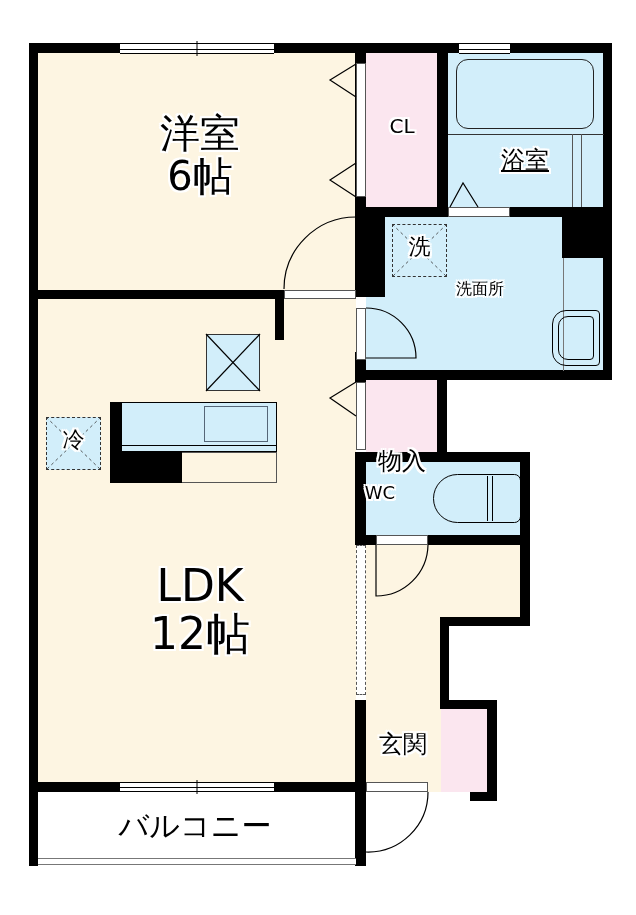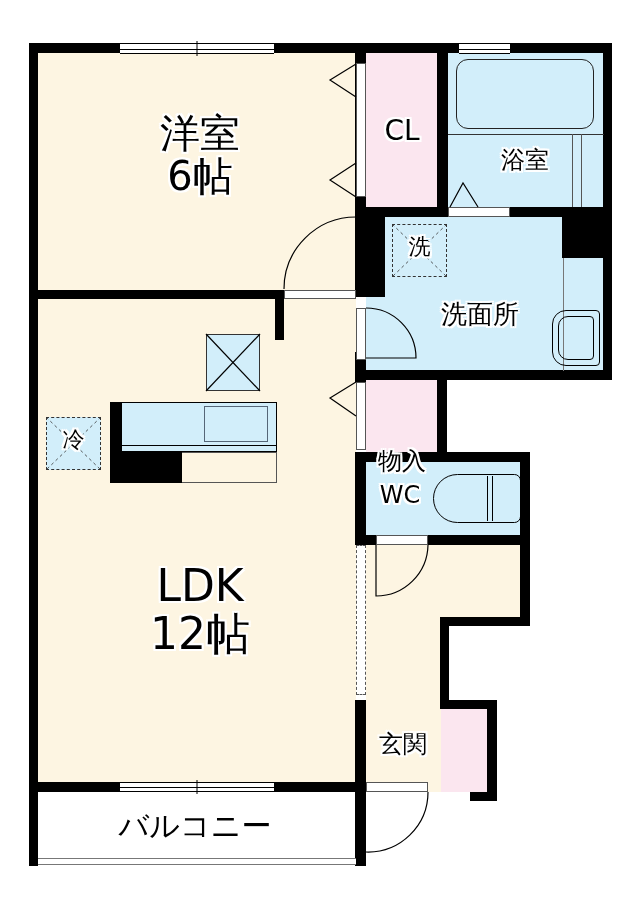--- a/index.html
+++ b/index.html
@@ -117,23 +117,23 @@
     <line x1="447" y1="224" x2="392" y2="277"></line>
   </g>
   <g stroke="#000" stroke-width="1">
     <line x1="197" y1="41" x2="197" y2="56"></line>
     <line x1="197" y1="780" x2="197" y2="794"></line>
   </g>
 </svg>
 
 <div class="label" style="left:120px;top:112px;width:160px;font-size:40px;">洋室
 6帖</div>
-<div class="label" style="left:366px;top:116px;width:72px;font-size:28px;">CL</div>
-<div class="label" style="left:480px;top:148px;width:90px;font-size:24px;">浴室</div>
+<div class="label" style="left:366px;top:116px;width:72px;font-size:20px;">CL</div>
+<div class="label" style="left:480px;top:148px;width:90px;font-size:24px;text-decoration:underline;">浴室</div>
 <div class="label" style="left:392px;top:235px;width:55px;font-size:22px;">洗</div>
-<div class="label" style="left:420px;top:300px;width:120px;font-size:26px;">洗面所</div>
+<div class="label" style="left:420px;top:280px;width:120px;font-size:16px;">洗面所</div>
 <div class="label" style="left:366px;top:401px;width:72px;font-size:24px;margin-top:48px;">物入</div>
-<div class="label" style="left:370px;top:483px;width:60px;font-size:24px;">WC</div>
+<div class="label" style="left:350px;top:483px;width:60px;font-size:18px;">WC</div>
 <div class="label" style="left:46px;top:428px;width:55px;font-size:22px;">冷</div>
 <div class="label" style="left:110px;top:562px;width:180px;font-size:44px;">LDK
 12帖</div>
 <div class="label" style="left:366px;top:732px;width:74px;font-size:24px;">玄関</div>
 <div class="label" style="left:60px;top:810px;width:270px;font-size:30px;">バルコニー</div>
 
 </body></html>

